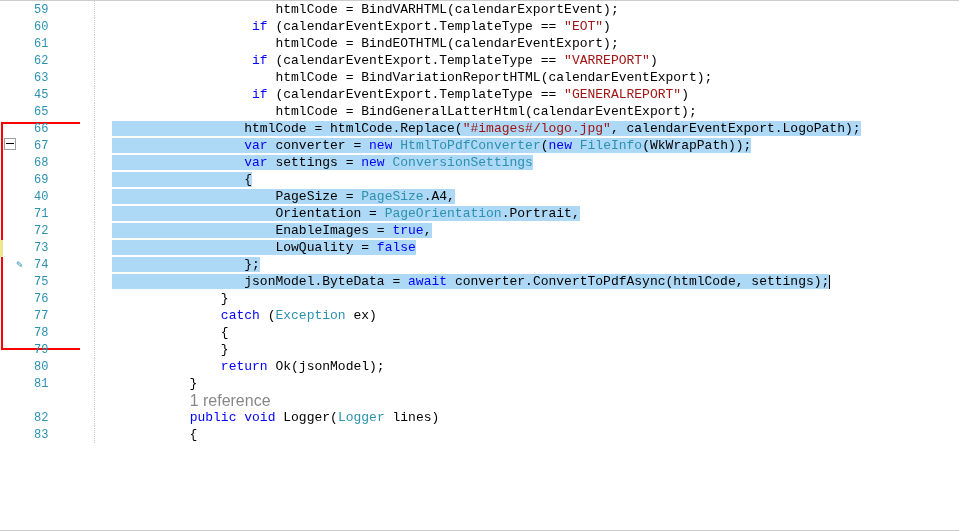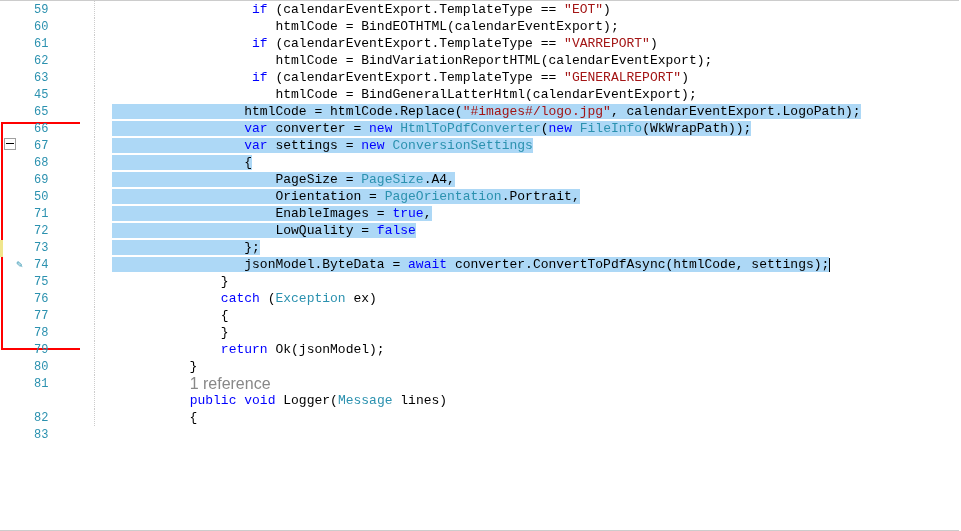--- a/index.html
+++ b/index.html
@@ -58,21 +58,21 @@
         <span class="marker"><span class="box m-minus"></span></span>
         <span class="ln">67</span>
       </div>
 <div class="gl">
         <span class="ln">68</span>
       </div>
 <div class="gl">
         <span class="ln">69</span>
       </div>
 <div class="gl">
-        <span class="ln">50</span>
+        <span class="ln">40</span>
       </div>
 <div class="gl">
         <span class="ln">71</span>
       </div>
 <div class="gl">
         <span class="ln">72</span>
       </div>
 <div class="gl">
         <span class="edge"></span>
         <span class="ln">73</span>
@@ -105,20 +105,21 @@
 <div class="gl" style="height:17px"></div>
 <div class="gl">
         <span class="ln">82</span>
       </div>
 <div class="gl">
         <span class="ln">83</span>
       </div>
 </div>
 
 <div class="code">
+<div class="line"><span class="ind1"></span>                       htmlCode = BindVARHTML(calendarExportEvent);</div>
 <div class="line"><span class="ind1"></span>                    <span class="kw">if</span> (calendarEventExport.TemplateType == <span class="str">"EOT"</span>)</div>
 <div class="line"><span class="ind1"></span>                       htmlCode = BindEOTHTML(calendarEventExport);</div>
 <div class="line"><span class="ind1"></span>                    <span class="kw">if</span> (calendarEventExport.TemplateType == <span class="str">"VARREPORT"</span>)</div>
 <div class="line"><span class="ind1"></span>                       htmlCode = BindVariationReportHTML(calendarEventExport);</div>
 <div class="line"><span class="ind1"></span>                    <span class="kw">if</span> (calendarEventExport.TemplateType == <span class="str">"GENERALREPORT"</span>)</div>
 <div class="line"><span class="ind1"></span>                       htmlCode = BindGeneralLatterHtml(calendarEventExport);</div>
 <div class="line"><span class="ind1"></span>  <span class="sel">                 htmlCode = htmlCode.Replace(</span><span class="sel str">"#images#/logo.jpg"</span><span class="sel">, calendarEventExport.LogoPath);</span></div>
 <div class="line"><span class="ind1"></span>  <span class="sel">                 </span><span class="sel kw">var</span><span class="sel"> converter = </span><span class="sel kw">new</span><span class="sel"> </span><span class="sel ty">HtmlToPdfConverter</span><span class="sel">(</span><span class="sel kw">new</span><span class="sel"> </span><span class="sel ty">FileInfo</span><span class="sel">(WkWrapPath));</span></div>
 <div class="line"><span class="ind1"></span>  <span class="sel">                 </span><span class="sel kw">var</span><span class="sel"> settings = </span><span class="sel kw">new</span><span class="sel"> </span><span class="sel ty">ConversionSettings</span></div>
 <div class="line"><span class="ind1"></span>  <span class="sel">                 {</span></div>
@@ -128,16 +129,16 @@
 <div class="line"><span class="ind1"></span>  <span class="sel">                     LowQuality = </span><span class="sel kw">false</span></div>
 <div class="line"><span class="ind1"></span>  <span class="sel">                 };</span></div>
 <div class="line"><span class="ind1"></span>  <span class="sel">                 jsonModel.ByteData = </span><span class="sel kw">await</span><span class="sel"> converter.ConvertToPdfAsync(htmlCode, settings);<span style="position:relative"><span class="caret"></span></span></span></div>
 <div class="line"><span class="ind1"></span>                }</div>
 <div class="line"><span class="ind1"></span>                <span class="kw">catch</span> (<span class="ty">Exception</span> ex)</div>
 <div class="line"><span class="ind1"></span>                {</div>
 <div class="line"><span class="ind1"></span>                }</div>
 <div class="line"><span class="ind1"></span>                <span class="kw">return</span> Ok(jsonModel);</div>
 <div class="line"><span class="ind1"></span>            }</div>
 <div class="line"><span class="ind1"></span>            <span class="ref">1 reference</span></div>
-<div class="line"><span class="ind1"></span>            <span class="kw">public</span> <span class="kw">void</span> Logger(<span class="ty">Message</span> lines)</div>
+<div class="line"><span class="ind1"></span>            <span class="kw">public</span> <span class="kw">void</span> Logger(<span class="ty">Logger</span> lines)</div>
 <div class="line"><span class="ind1"></span>            {</div>
 </div>
 </div>
 
 </body></html>

